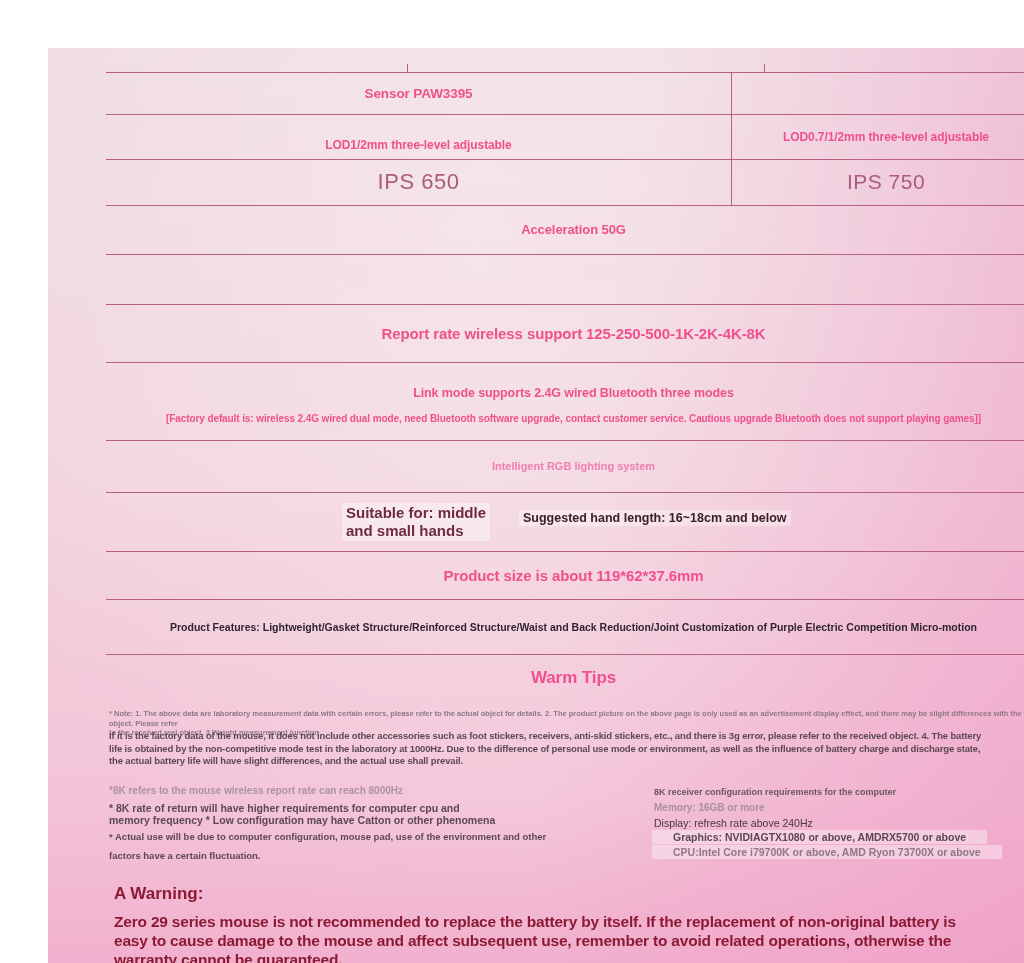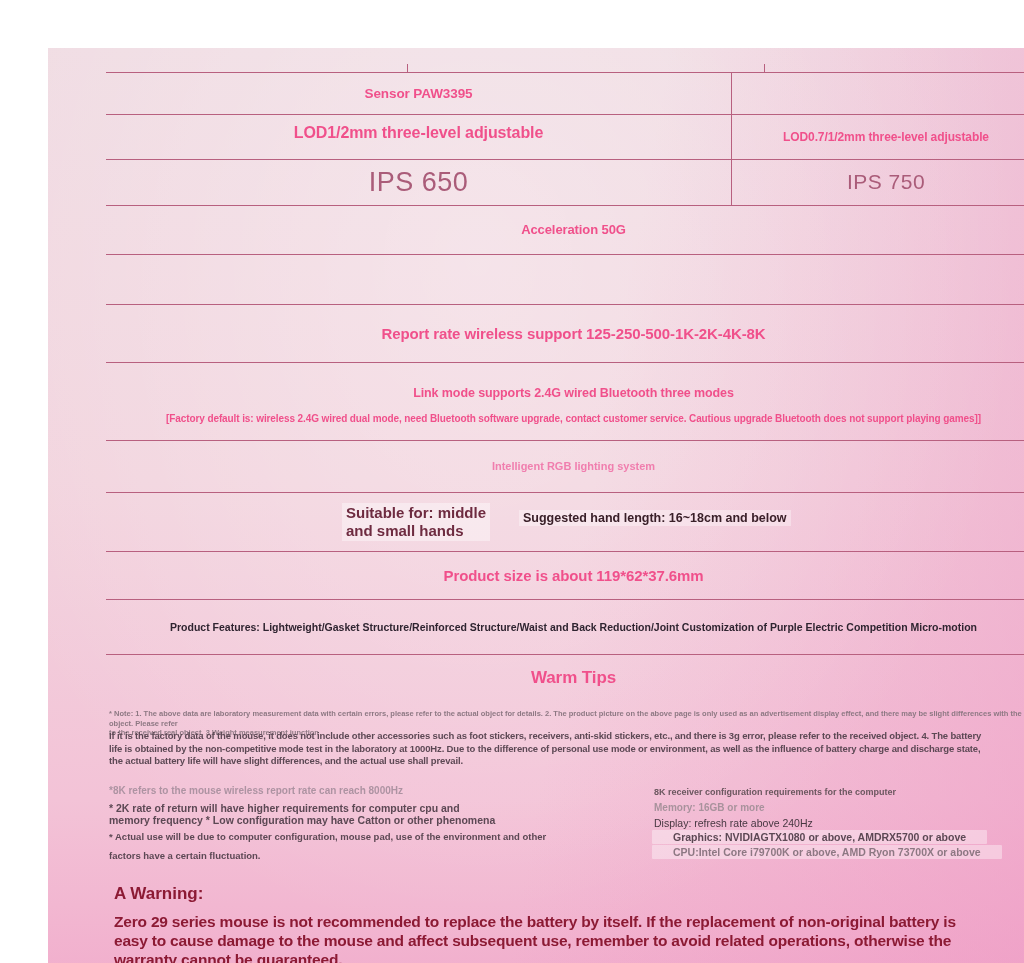--- a/index.html
+++ b/index.html
@@ -42,24 +42,24 @@
   <div class="hline" style="top:487px"></div>
   <div class="hline" style="top:535px"></div>
   <div class="hline" style="top:590px"></div>
   <div class="vline" style="left:343px;top:0;height:8px"></div>
   <div class="vline" style="left:700px;top:0;height:8px"></div>
   <div class="vline" style="left:667px;top:8px;height:133px"></div>
   <div class="vline" style="left:977px;top:0;height:141px"></div>
 
   <div class="cell lcell pink" style="top:8px;height:42px;font-size:13.5px">Sensor PAW3395</div>
 
-  <div class="cell lcell pink" style="top:46px;height:45px;font-size:16px">LOD1/2mm three-level adjustable</div>
+  <div class="cell lcell pink" style="top:58px;height:45px;font-size:12px">LOD1/2mm three-level adjustable</div>
   <div class="cell rcell pink" style="top:50px;height:45px;font-size:12px">LOD0.7/1/2mm three-level adjustable</div>
 
-  <div class="cell lcell mauve" style="top:95px;height:46px;font-size:27px;letter-spacing:0.5px">IPS 650</div>
+  <div class="cell lcell mauve" style="top:95px;height:46px;font-size:22px;letter-spacing:0.5px">IPS 650</div>
   <div class="cell rcell mauve" style="top:95px;height:46px;font-size:21px;letter-spacing:0.5px">IPS 750</div>
 
   <div class="cell fullrow pink" style="top:141px;height:49px;font-size:13px">Acceleration 50G</div>
   <div class="cell fullrow pink" style="top:240px;height:58px;font-size:15px">Report rate wireless support 125-250-500-1K-2K-4K-8K</div>
   <div class="cell fullrow pink" style="top:298px;height:44px;font-size:12.5px;align-items:flex-end;padding-bottom:6px">Link mode supports 2.4G wired Bluetooth three modes</div>
   <div class="cell fullrow pink" style="top:342px;height:24px;font-size:10px">[Factory default is: wireless 2.4G wired dual mode, need Bluetooth software upgrade, contact customer service. Cautious upgrade Bluetooth does not support playing games]]</div>
   <div class="cell fullrow" style="top:376px;height:52px;font-size:11px;font-weight:bold;color:#f07eae">Intelligent RGB lighting system</div>
 
   <div class="prewrap" style="position:absolute;left:278px;top:439px;font-size:15px;font-weight:bold;color:#6e2b40;line-height:18px;background:rgba(255,255,255,0.40);padding:1px 4px">Suitable for: middle
 and small hands</div>
@@ -69,21 +69,21 @@
   <div class="cell fullrow" style="top:535px;height:55px;font-size:10.5px;font-weight:bold;color:#2f2430">Product Features: Lightweight/Gasket Structure/Reinforced Structure/Waist and Back Reduction/Joint Customization of Purple Electric Competition Micro-motion</div>
 
   <div class="cell fullrow pink" style="top:598px;height:32px;font-size:17px">Warm Tips</div>
   <div class="prewrap" style="position:absolute;left:45px;top:645px;width:938px;font-size:7.5px;font-weight:bold;color:#8d7883;line-height:9.5px">* Note: 1. The above data are laboratory measurement data with certain errors, please refer to the actual object for details. 2. The product picture on the above page is only used as an advertisement display effect, and there may be slight differences with the real object. Please refer
 to the received real object. 3 Weight measurement junction</div>
   <div class="prewrap notes-bold" style="position:absolute;left:45px;top:666px;width:940px;font-size:9.5px;line-height:12.5px;letter-spacing:-0.15px">If it is the factory data of the mouse, it does not include other accessories such as foot stickers, receivers, anti-skid stickers, etc., and there is 3g error, please refer to the received object. 4. The battery
 life is obtained by the non-competitive mode test in the laboratory at 1000Hz. Due to the difference of personal use mode or environment, as well as the influence of battery charge and discharge state,
 the actual battery life will have slight differences, and the actual use shall prevail.</div>
 
   <div style="position:absolute;left:45px;top:721px;font-size:10px;font-weight:bold;color:#ad93a2">*8K refers to the mouse wireless report rate can reach 8000Hz</div>
-  <div class="prewrap notes-bold" style="position:absolute;left:45px;top:738px;font-size:10.5px;line-height:12px">* 2K rate of return will have higher requirements for computer cpu and
+  <div class="prewrap notes-bold" style="position:absolute;left:45px;top:738px;font-size:10.5px;line-height:12px">* 8K rate of return will have higher requirements for computer cpu and
 memory frequency * Low configuration may have Catton or other phenomena</div>
   <div class="prewrap notes-bold" style="position:absolute;left:45px;top:763px;font-size:9.5px;line-height:19px">* Actual use will be due to computer configuration, mouse pad, use of the environment and other
 factors have a certain fluctuation.</div>
 
   <div style="position:absolute;left:590px;top:723px;font-size:9px;font-weight:bold;color:#6b575f">8K receiver configuration requirements for the computer</div>
   <div style="position:absolute;left:590px;top:738px;font-size:10px;font-weight:bold;color:#a8929c">Memory: 16GB or more</div>
   <div style="position:absolute;left:590px;top:753px;font-size:10.5px;font-weight:normal;color:#473741">Display: refresh rate above 240Hz</div>
   <div class="hl" style="position:absolute;left:588px;top:766px;font-size:10.5px;font-weight:bold;color:#5c4854">Graphics: NVIDIAGTX1080 or above, AMDRX5700 or above</div>
   <div class="hl" style="position:absolute;left:588px;top:781px;font-size:10.5px;font-weight:bold;color:#8d7883">CPU:Intel Core i79700K or above, AMD Ryon 73700X or above</div>
 

